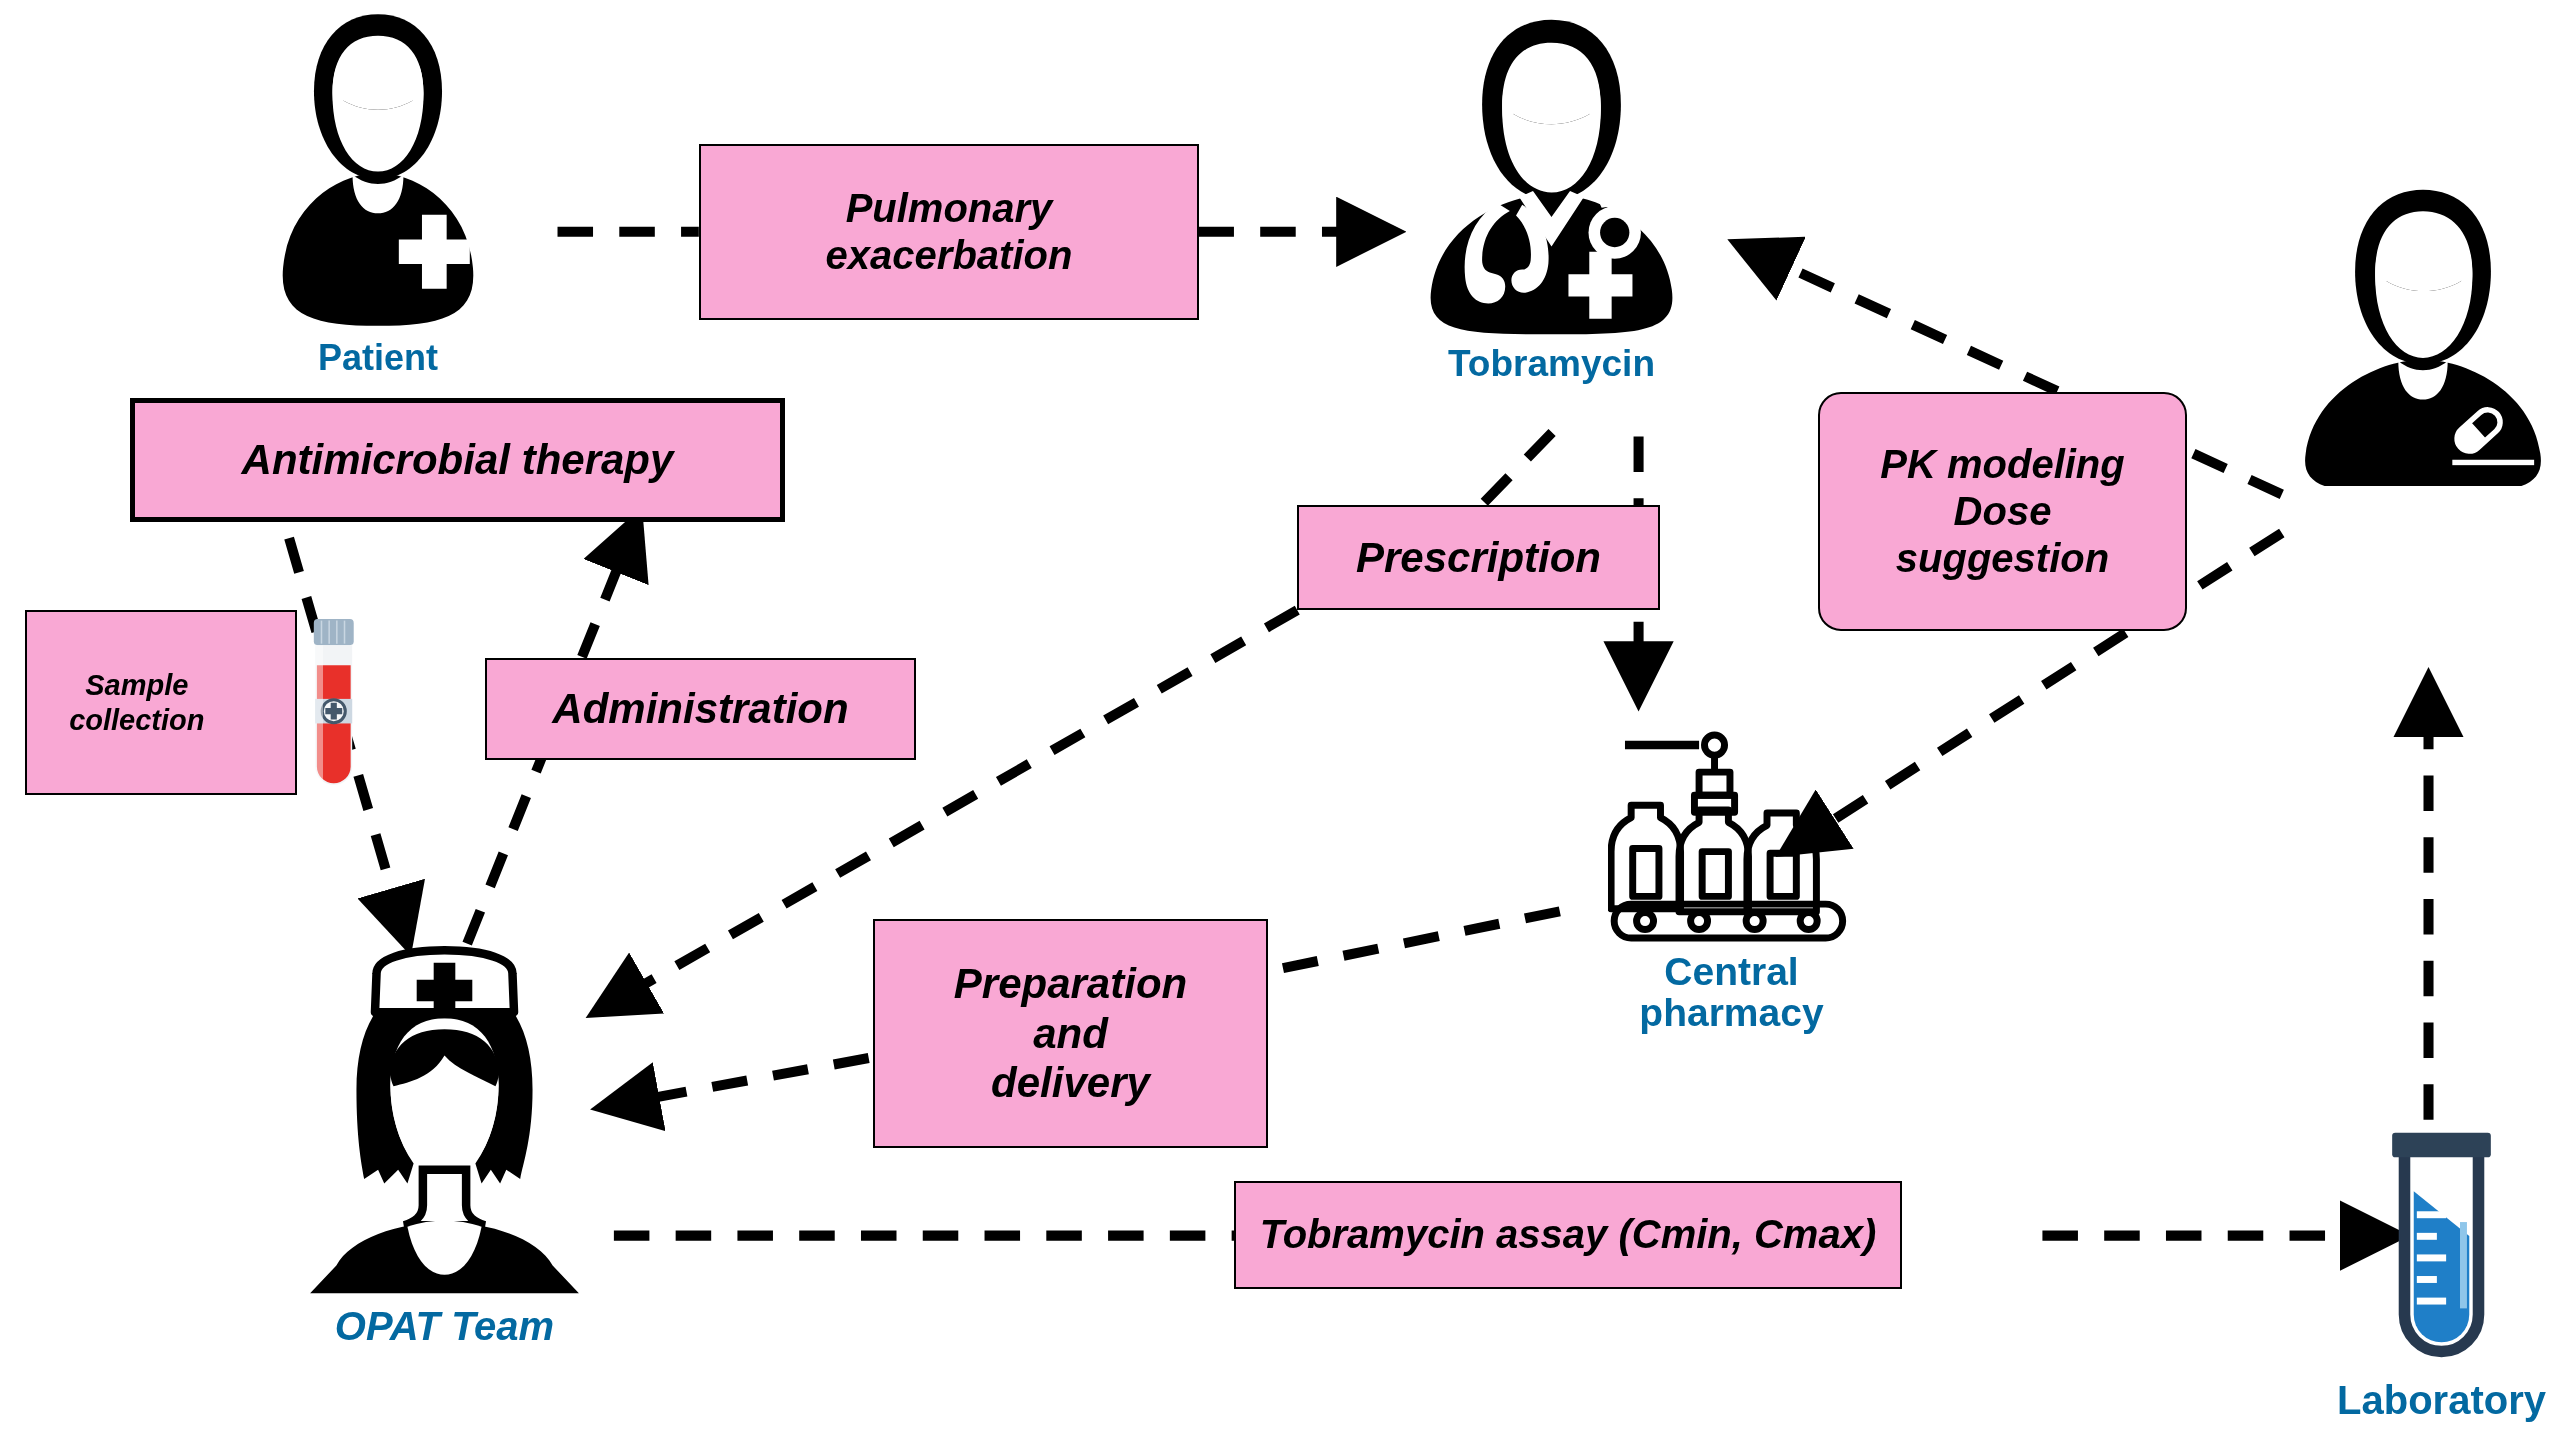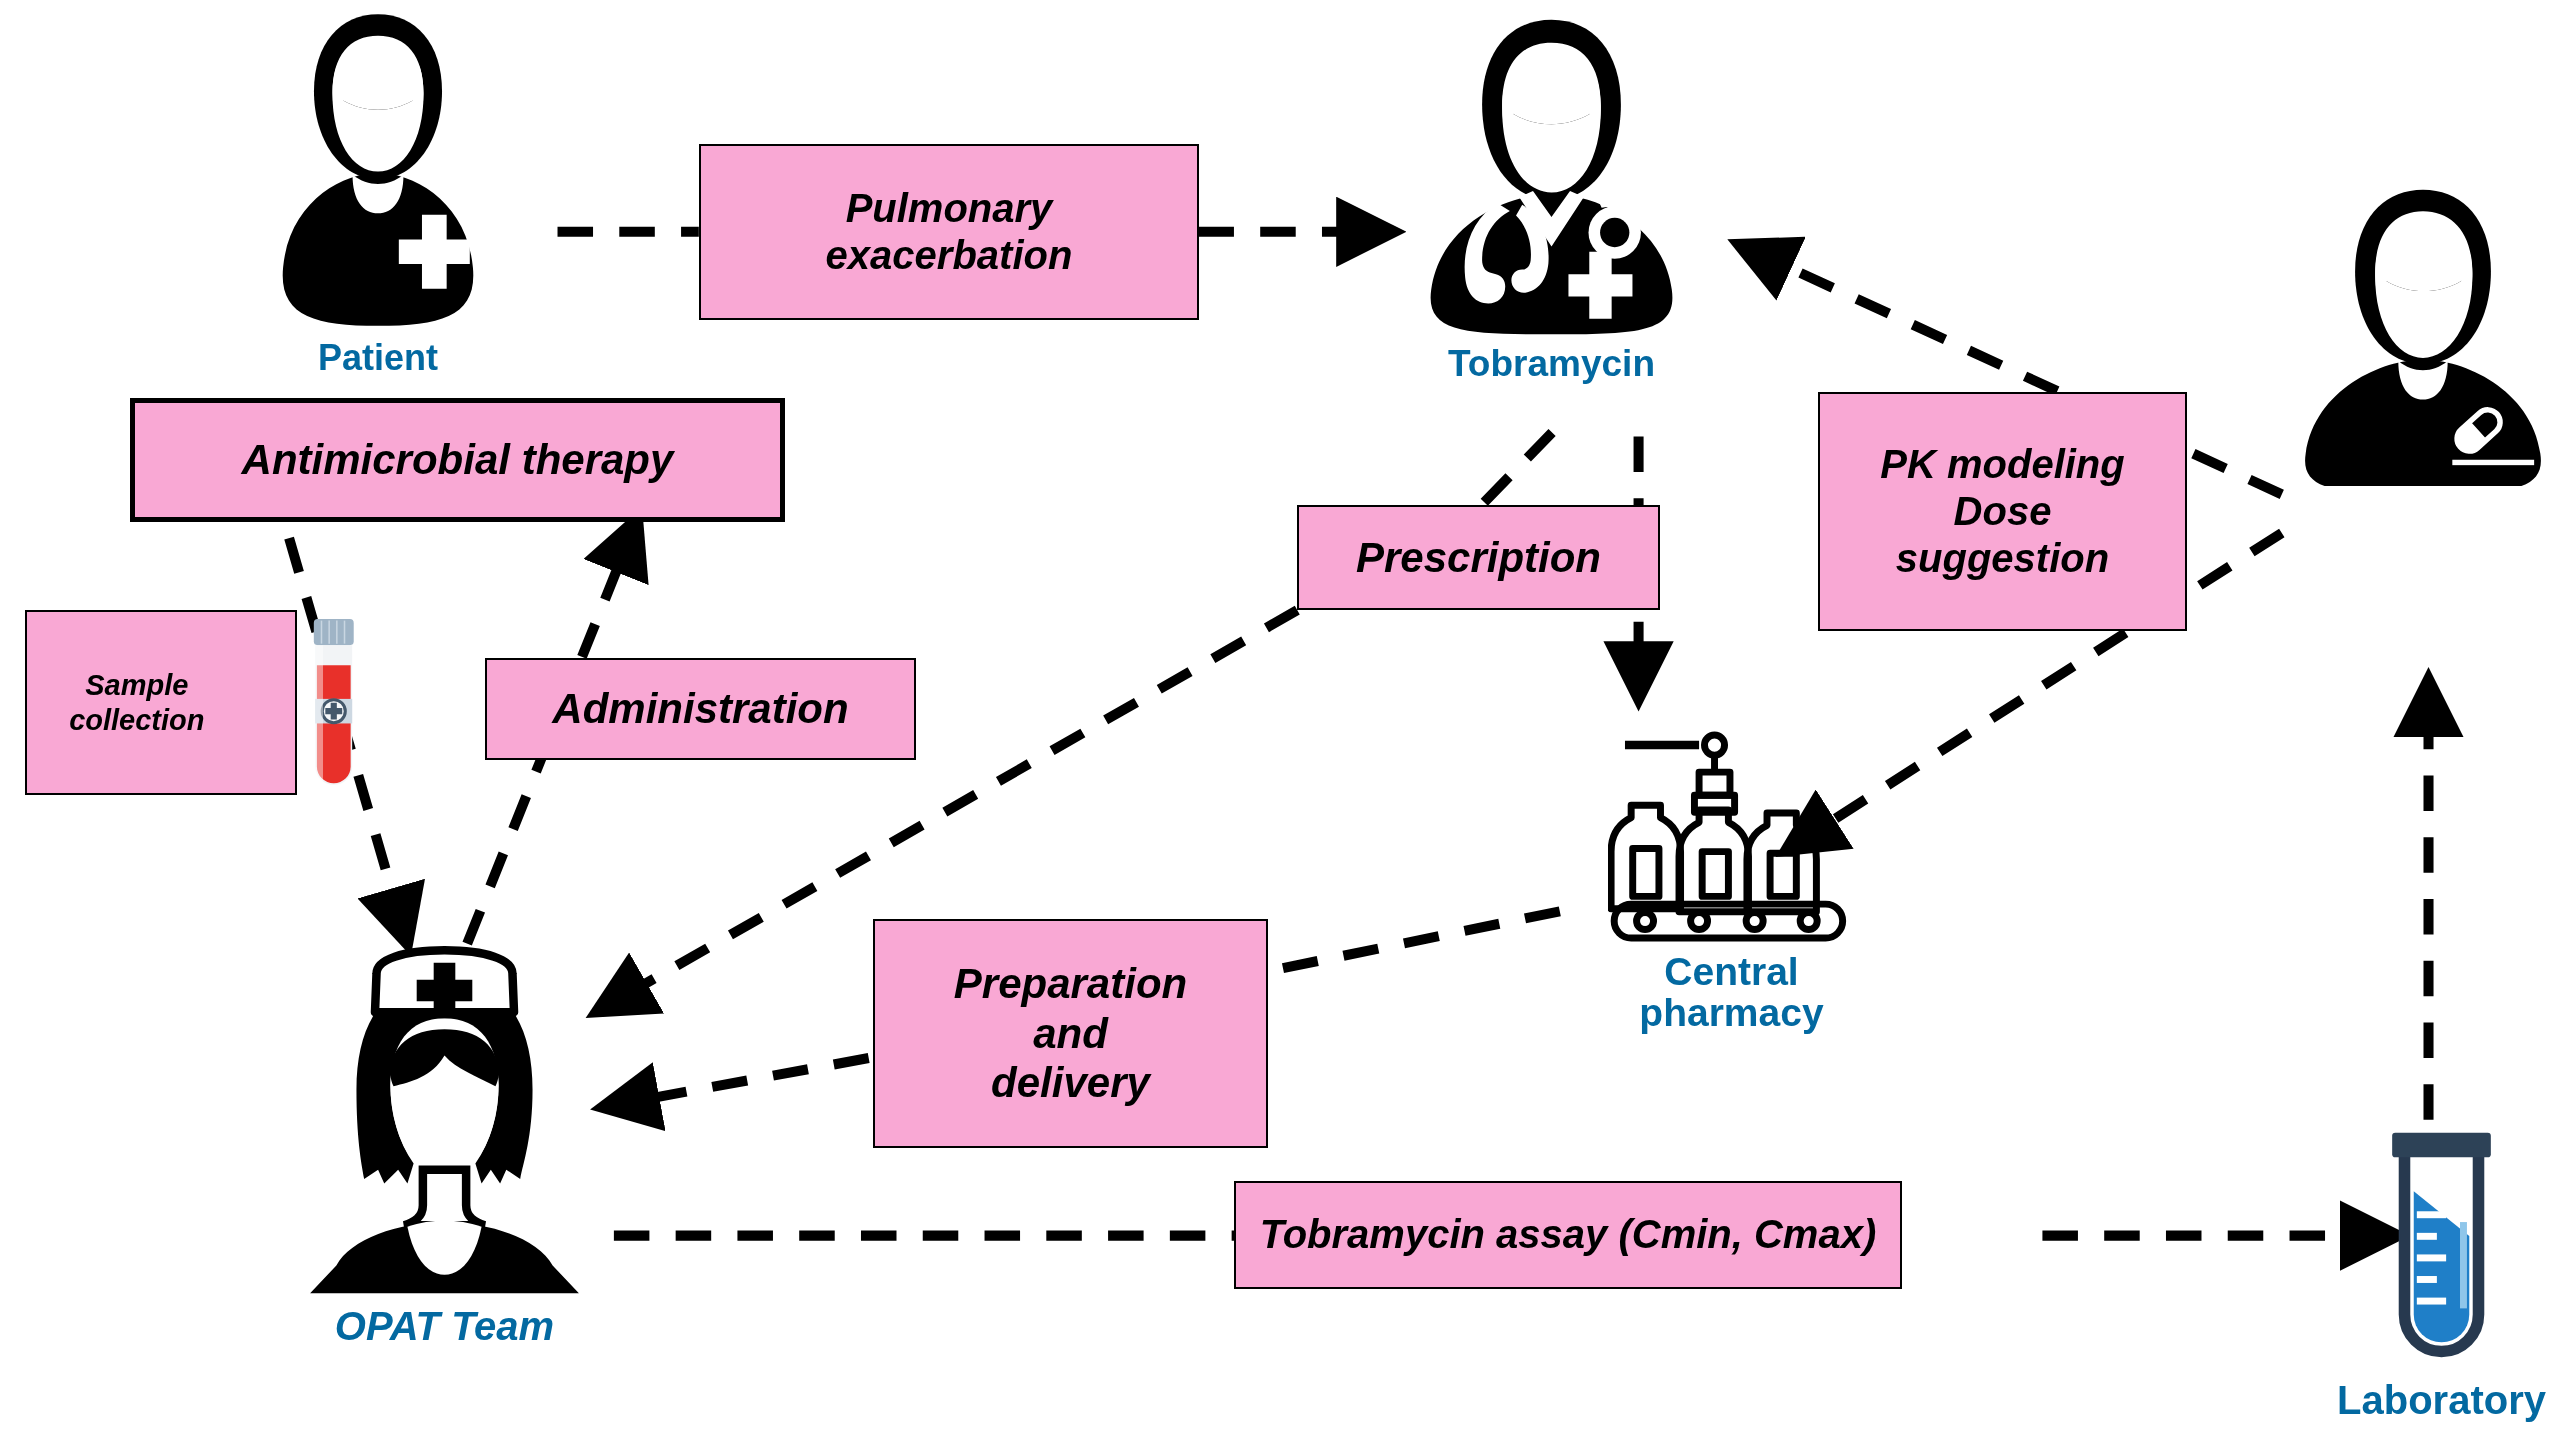--- a/index.html
+++ b/index.html
@@ -240,21 +240,21 @@
   </span>
 
   <div class="tbox" style="left:1297px;top:505px;width:363px;height:105px;font-size:42px;">
     <span class="lbl">Prescription</span>
   </div>
 
   <div class="tbox" style="left:485px;top:658px;width:431px;height:102px;font-size:42px;">
     <span class="lbl">Administration</span>
   </div>
 
-  <div class="tbox" style="left:1818px;top:392px;width:369px;height:239px;font-size:40px;">
+  <div class="tbox" style="left:1818px;top:392px;width:369px;height:239px;font-size:40px;border-radius:23px;">
     <span class="lbl">PK modeling
 Dose
 suggestion</span>
   </div>
 
   <div class="tbox" style="left:873px;top:919px;width:395px;height:229px;font-size:42px;">
     <span class="lbl">Preparation
 and
 delivery</span>
   </div>

